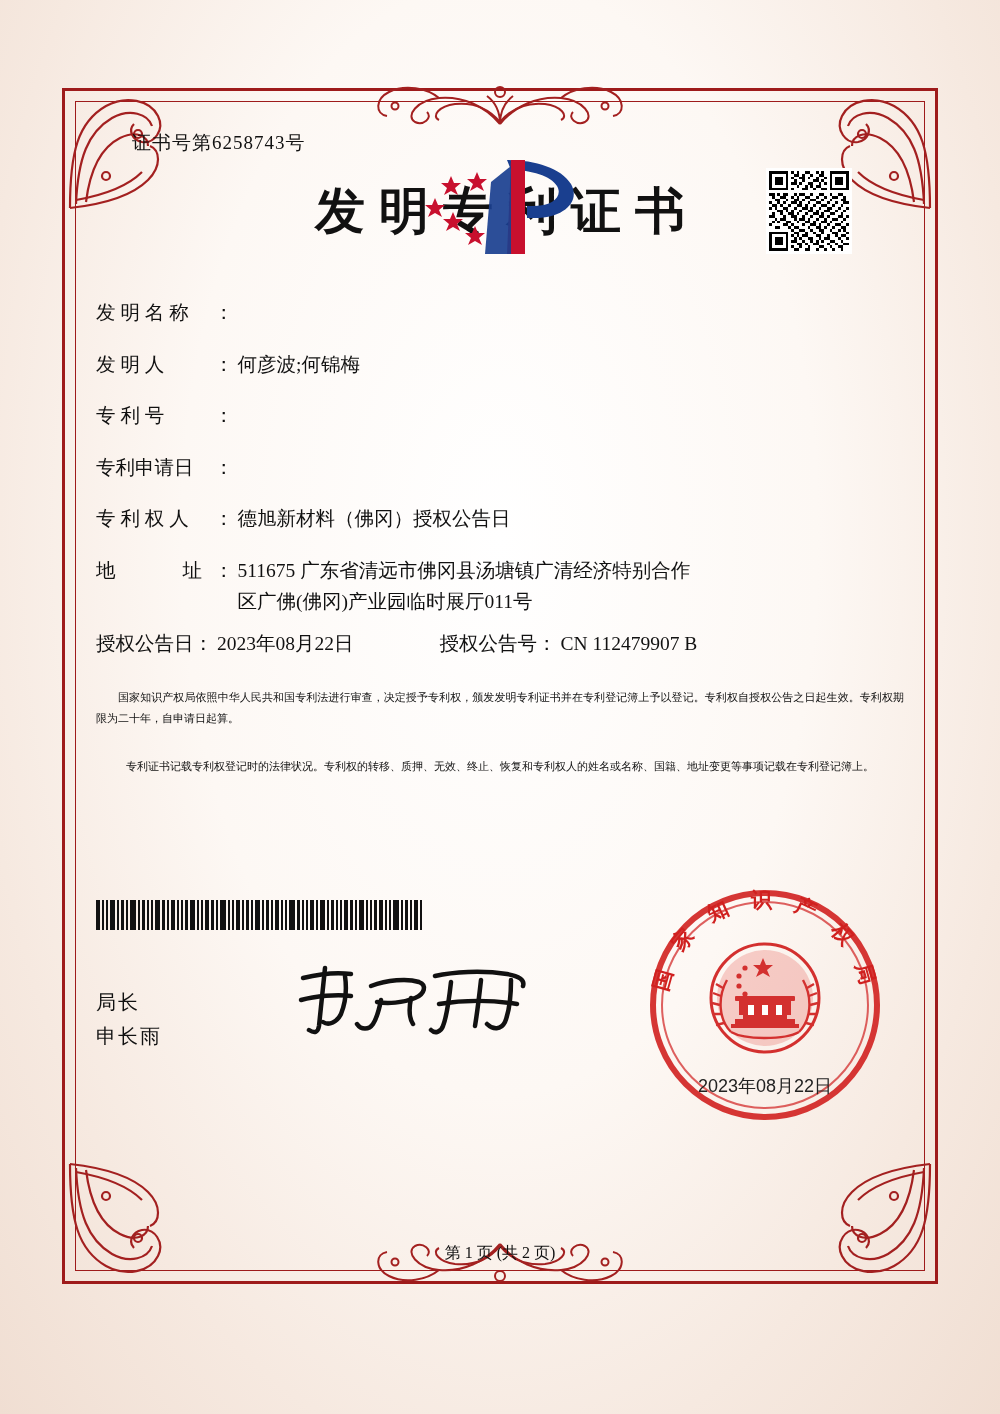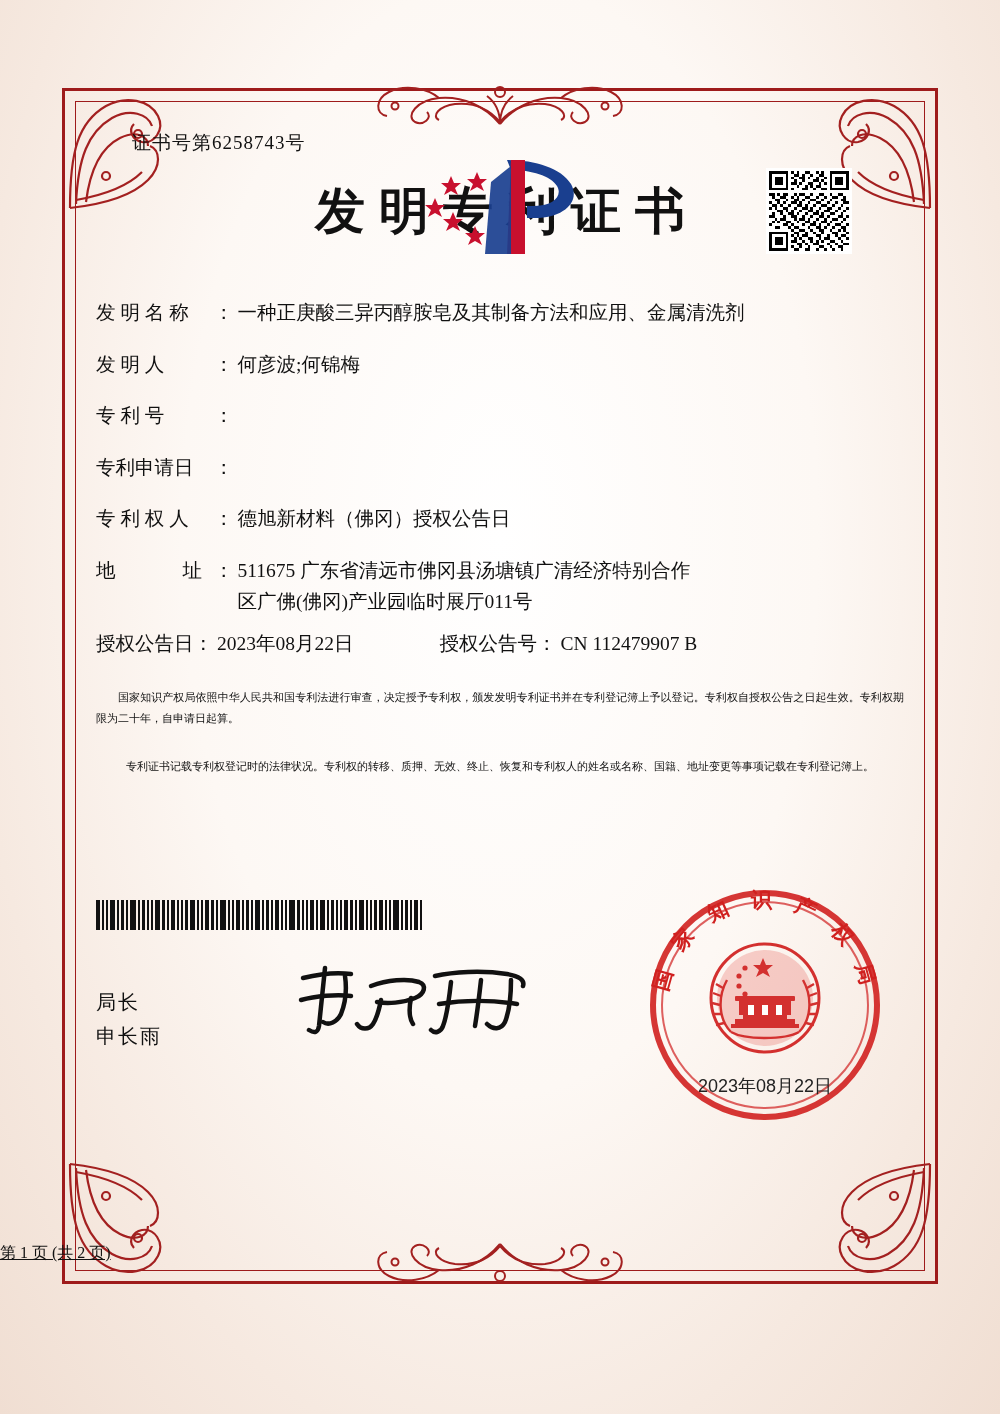--- a/index.html
+++ b/index.html
@@ -99,22 +99,22 @@
 
   .signature{
     position:absolute;left:285px;top:960px;width:260px;height:80px;color:#111;
   }
   .signature svg{width:100%;height:100%;display:block;}
 
   .seal{position:absolute;right:110px;top:880px;width:250px;height:250px;}
   .seal svg{width:100%;height:100%;display:block;}
 
   .page-no{
-    position:absolute;left:0;right:0;bottom:150px;
-    font-size:16px;color:#111;text-decoration:underline;
+    position:absolute;left:0;right:0;bottom:150px;text-align:center;
+    font-size:16px;color:#111;
   }
   .footer-note{
     position:absolute;left:0;right:0;bottom:48px;text-align:center;
     font-size:19px;color:#111;letter-spacing:2px;
   }
 </style>
 </head>
 <body>
 
 <div class="watermarks">
@@ -457,21 +457,20 @@
       </svg>
     </div>
 
     <div class="title">发明专利证书</div>
 
     <div class="fields">
 
       <div class="row">
         <div class="lbl">发 明 名 称</div>
         <div class="colon">：</div>
-        <div class="val">一种正庚酸三异丙醇胺皂及其制备方法和应用、金属清洗剂</div>
       </div>
 
       <div class="row">
         <div class="lbl">发 明 人</div>
         <div class="colon">：</div>
         <div class="val">何彦波;何锦梅</div>
       </div>
 
       <div class="row">
         <div class="lbl">专 利 号</div>

